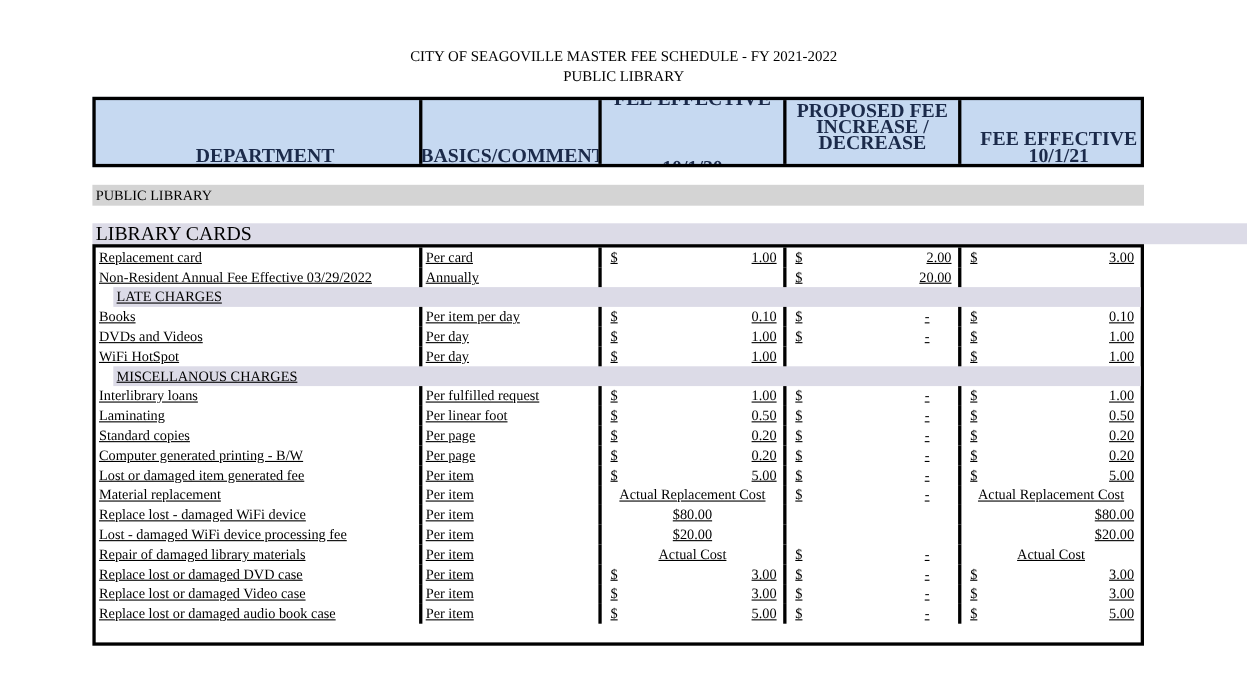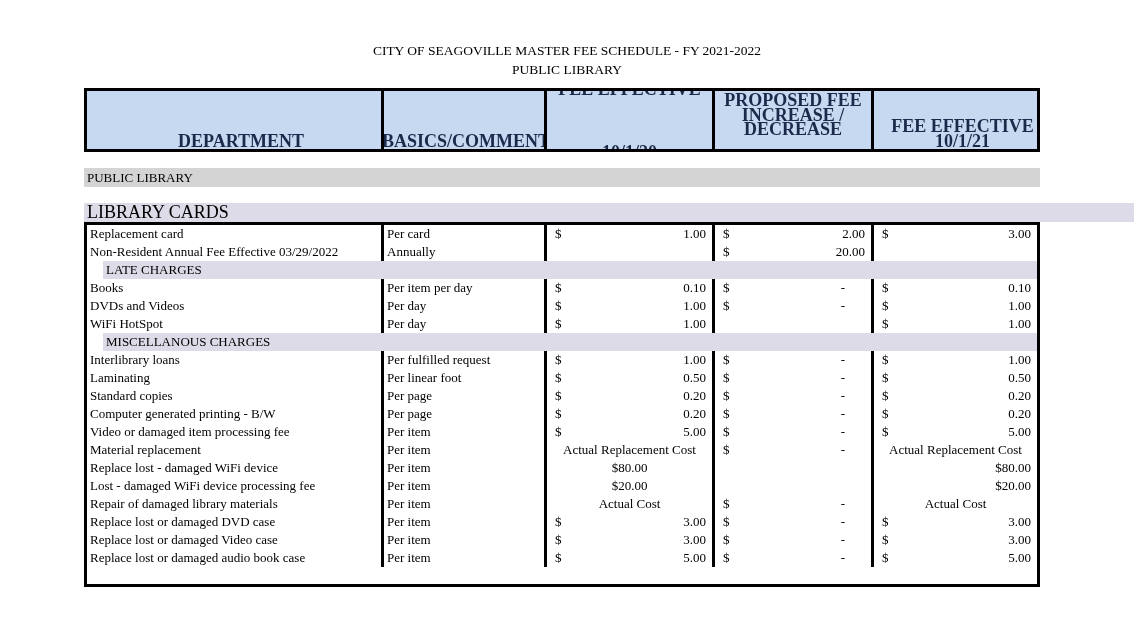--- a/index.html
+++ b/index.html
@@ -45,21 +45,21 @@
   }
   .top-section-band{
     position:absolute;left:84px;top:203px;width:1080px;height:19px;
     box-sizing:border-box;background:var(--band-lav);
     font-size:18px;line-height:19px;padding-left:3px;
   }
 
   
   .main-table{
     position:absolute;left:84px;top:222px;width:956px;
-    box-sizing:border-box;border:3px solid var(--border);background:#fff;
+    box-sizing:border-box;border:3px solid var(--border);background:#fff;text-decoration:underline;
   }
   .trow{
     display:grid;grid-template-columns:294px 163px 168px 159px 166px;
     height:18px;line-height:18px;font-size:13px;
   }
   .trow .cell{box-sizing:border-box;overflow:hidden;white-space:nowrap;}
   .trow .cell + .cell{border-left:3px solid var(--border);}
   .cell.txt{padding-left:3px;}
   .cell.fee{display:flex;justify-content:space-between;padding:0 6px 0 8px;}
   .cell.fee.tcenter{justify-content:center;padding:0 0;}
@@ -238,21 +238,21 @@
         <div class="cell fee">
           <span class="d">$</span>
           <span class="a dash">-</span>
         </div>
         <div class="cell fee">
           <span class="d">$</span>
           <span class="a">0.20</span>
         </div>
       </div>
       <div class="trow">
-        <div class="cell txt">Video or damaged item processing fee</div>
+        <div class="cell txt">Lost or damaged item generated fee</div>
         <div class="cell txt">Per item</div>
         <div class="cell fee">
           <span class="d">$</span>
           <span class="a">5.00</span>
         </div>
         <div class="cell fee">
           <span class="d">$</span>
           <span class="a dash">-</span>
         </div>
         <div class="cell fee">

